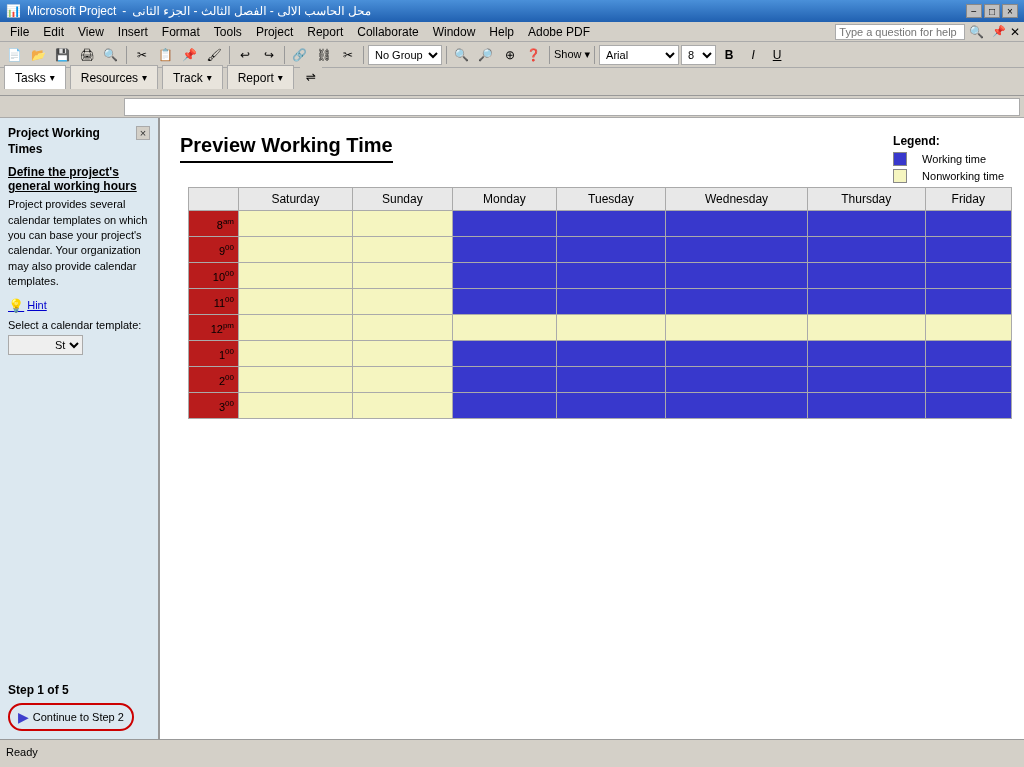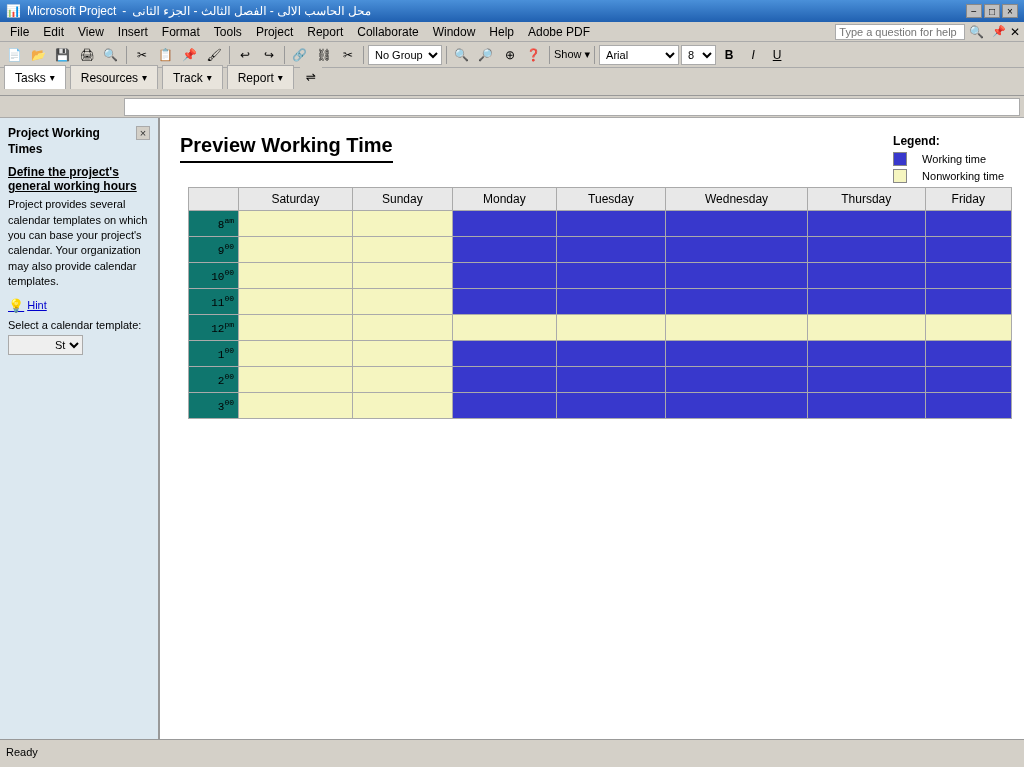--- a/index.html
+++ b/index.html
@@ -230,26 +230,25 @@
     }
     .calendar-grid td {
       border: 1px solid #aaa;
       height: 26px;
       text-align: right;
       padding-right: 4px;
       font-size: 11px;
       vertical-align: middle;
     }
     .time-label {
-      background: #0f766e;
+      background: #b91c1c;
       font-size: 11px;
       white-space: nowrap;
       padding: 2px 4px;
       min-width: 45px;
-      font-family: Liberation Mono, monospace;
     }
     .time-sup { font-size: 8px; vertical-align: super; }
     .nonworking { background: #f5f5c0; }
     .working { background: #3838cc; }
 
     
     .status-bar {
       background: #d4d0c8;
       border-top: 1px solid #999;
       padding: 2px 6px;
@@ -386,20 +385,27 @@
 
     <div class="template-label">Select a calendar template:</div>
     <div class="template-select">
       <select style="width:75px; height:20px; font-size:11px; border:1px solid #aaa;padding-left:42px;">
         <option>Standard</option>
         <option>Night Shift</option>
         <option>24 Hours</option>
       </select>
     </div>
 
+    <div class="step-section">
+      <div class="step-label">Step 1 of 5</div>
+      <div class="step-btn">
+        <span class="step-btn-icon">▶</span>
+        <span>Continue to Step 2</span>
+      </div>
+    </div>
   </div>
 
   <div class="right-content" style="position:relative;">
     <div>
       <span class="page-title">Preview Working Time</span>
     </div>
 
     <div class="legend">
       <div class="legend-title">Legend:</div>
       <div class="legend-item">

